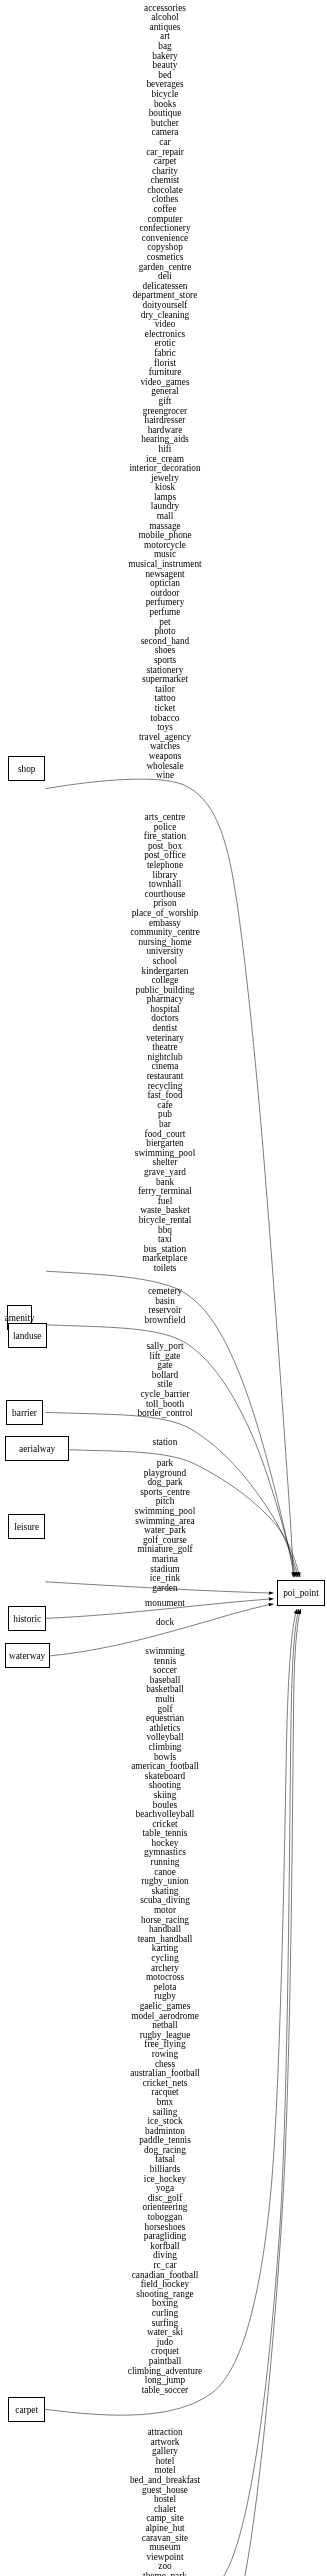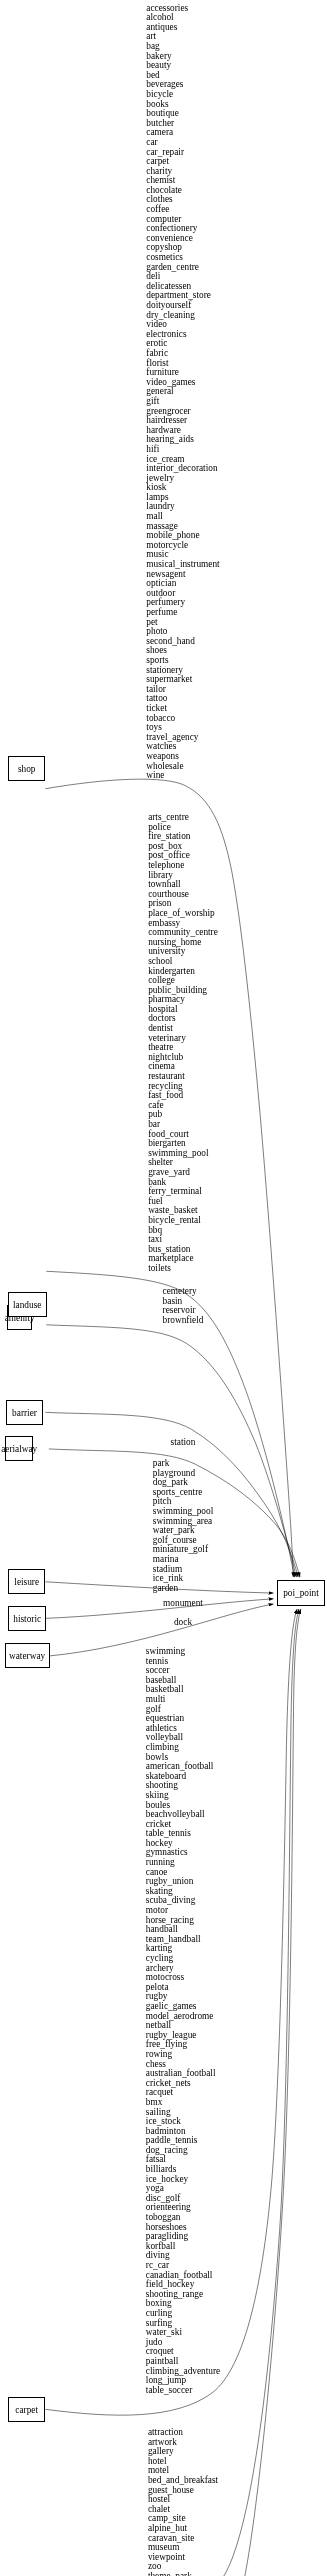--- a/index.html
+++ b/index.html
@@ -13,25 +13,26 @@
     overflow: hidden;
   }
   svg.edges {
     position: absolute;
     left: 0; top: 0;
     width: 327px; height: 2662px;
     display: block;
   }
   .edge-label {
     position: absolute;
-    left: 183px;
+    left: 165px;
     transform: translateX(-50%);
     font-size: 9.3px;
     line-height: 9.6px;
     white-space: pre-line;
+    text-align: center;
   }
   .node {
     position: absolute;
     box-sizing: border-box;
     border: 0.5px solid #000000;
     background: #ffffff;
     display: flex;
     align-items: center;
     justify-content: center;
     font-size: 9.3px;
@@ -190,20 +191,28 @@
 bicycle_rental
 bbq
 taxi
 bus_station
 marketplace
 toilets</div>
   <div class="edge-label" style="top:1287px">cemetery
 basin
 reservoir
 brownfield</div>
+  <div class="edge-label" style="top:1342px">sally_port
+lift_gate
+gate
+bollard
+stile
+cycle_barrier
+toll_booth
+border_control</div>
   <div class="edge-label" style="top:1438px">station</div>
   <div class="edge-label" style="top:1459px">park
 playground
 dog_park
 sports_centre
 pitch
 swimming_pool
 swimming_area
 water_park
 golf_course
@@ -310,30 +319,30 @@
 theme_park
 information
 picnic_site</div>
 
   <div class="node" style="left:8.2px; top:756px; width:37px;">
     <span>shop</span>
   </div>
   <div class="node" style="left:7.2px; top:1259px; width:25px;margin-top:46px;">
     <span>amenity</span>
   </div>
-  <div class="node" style="left:7.7px; top:1292px; width:39px;">
+  <div class="node" style="left:7.7px; top:1323px; width:39px;">
     <span>landuse</span>
   </div>
   <div class="node" style="left:6px; top:1400px; width:37px;text-align:center;">
     <span>barrier</span>
   </div>
-  <div class="node" style="left:5.2px; top:1436px; width:28px;">
+  <div class="node" style="left:5.2px; top:1436px; width:64px;">
     <span>aerialway</span>
   </div>
-  <div class="node" style="left:8.2px; top:1569px; width:37px;">
+  <div class="node" style="left:8.2px; top:1514px; width:37px;">
     <span>leisure</span>
   </div>
   <div class="node" style="left:8.2px; top:1606px; width:38px;">
     <span>historic</span>
   </div>
   <div class="node" style="left:4.6px; top:1643px; width:45px;">
     <span>waterway</span>
   </div>
   <div class="node" style="left:8.2px; top:2397px; width:37px;">
     <span>carpet</span>

